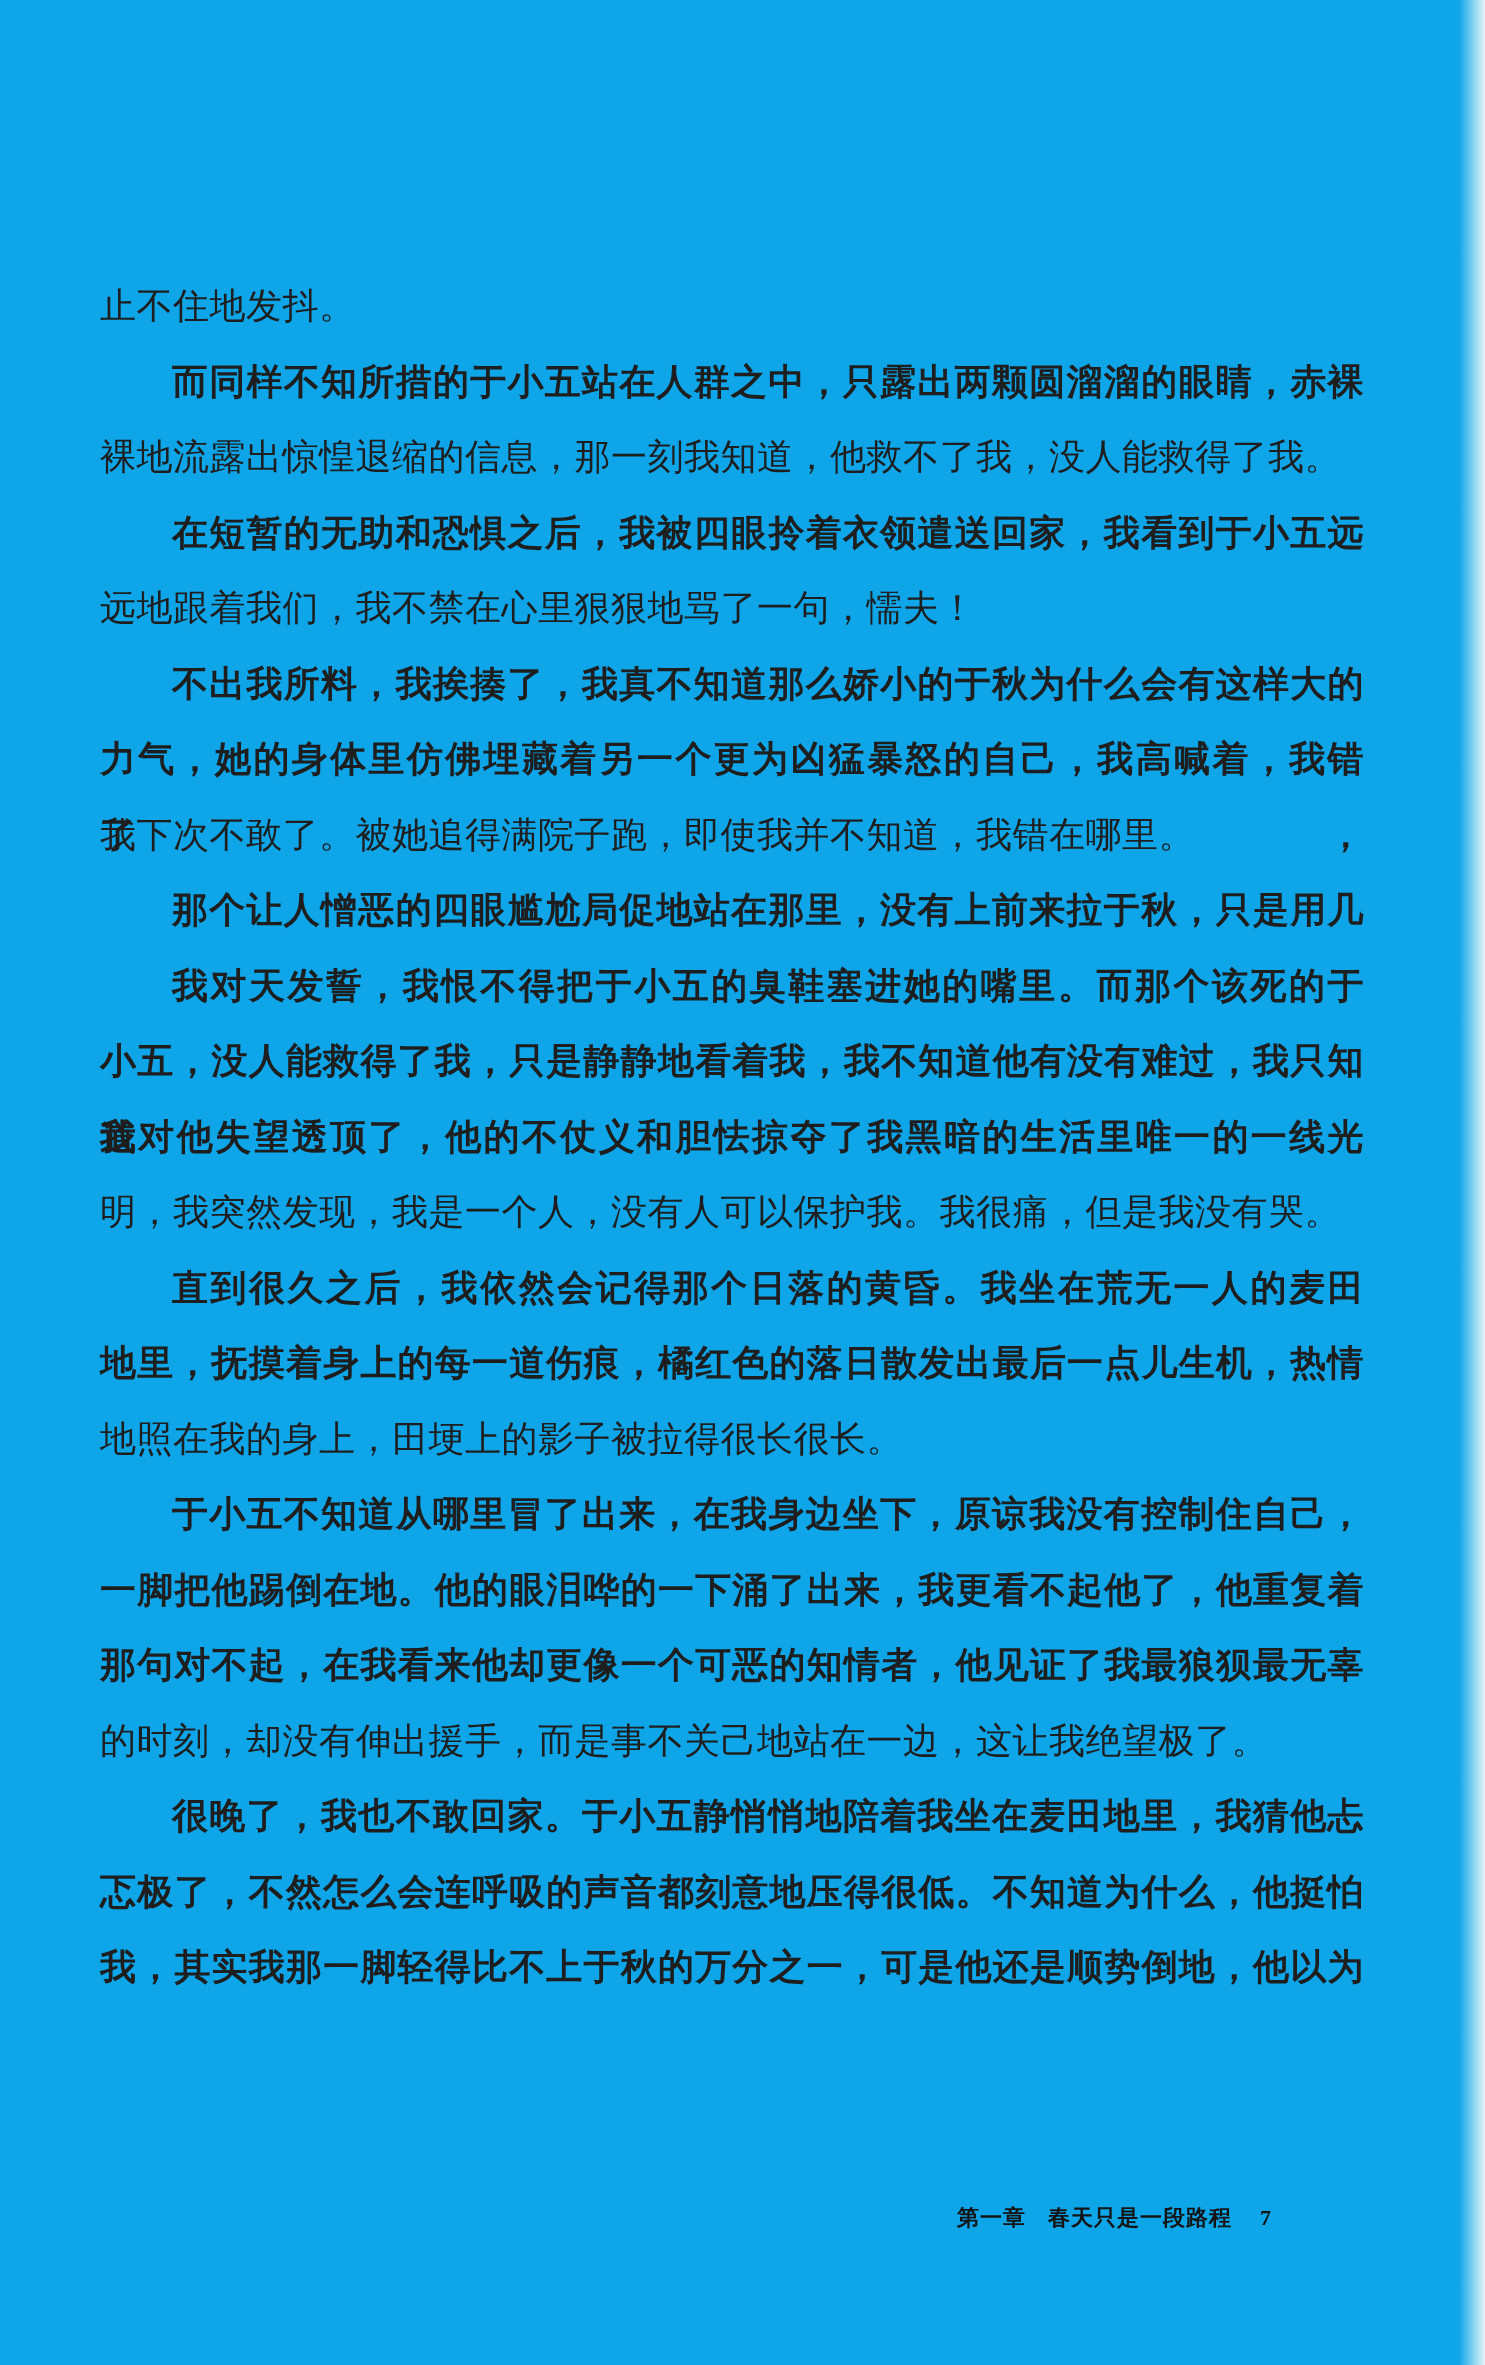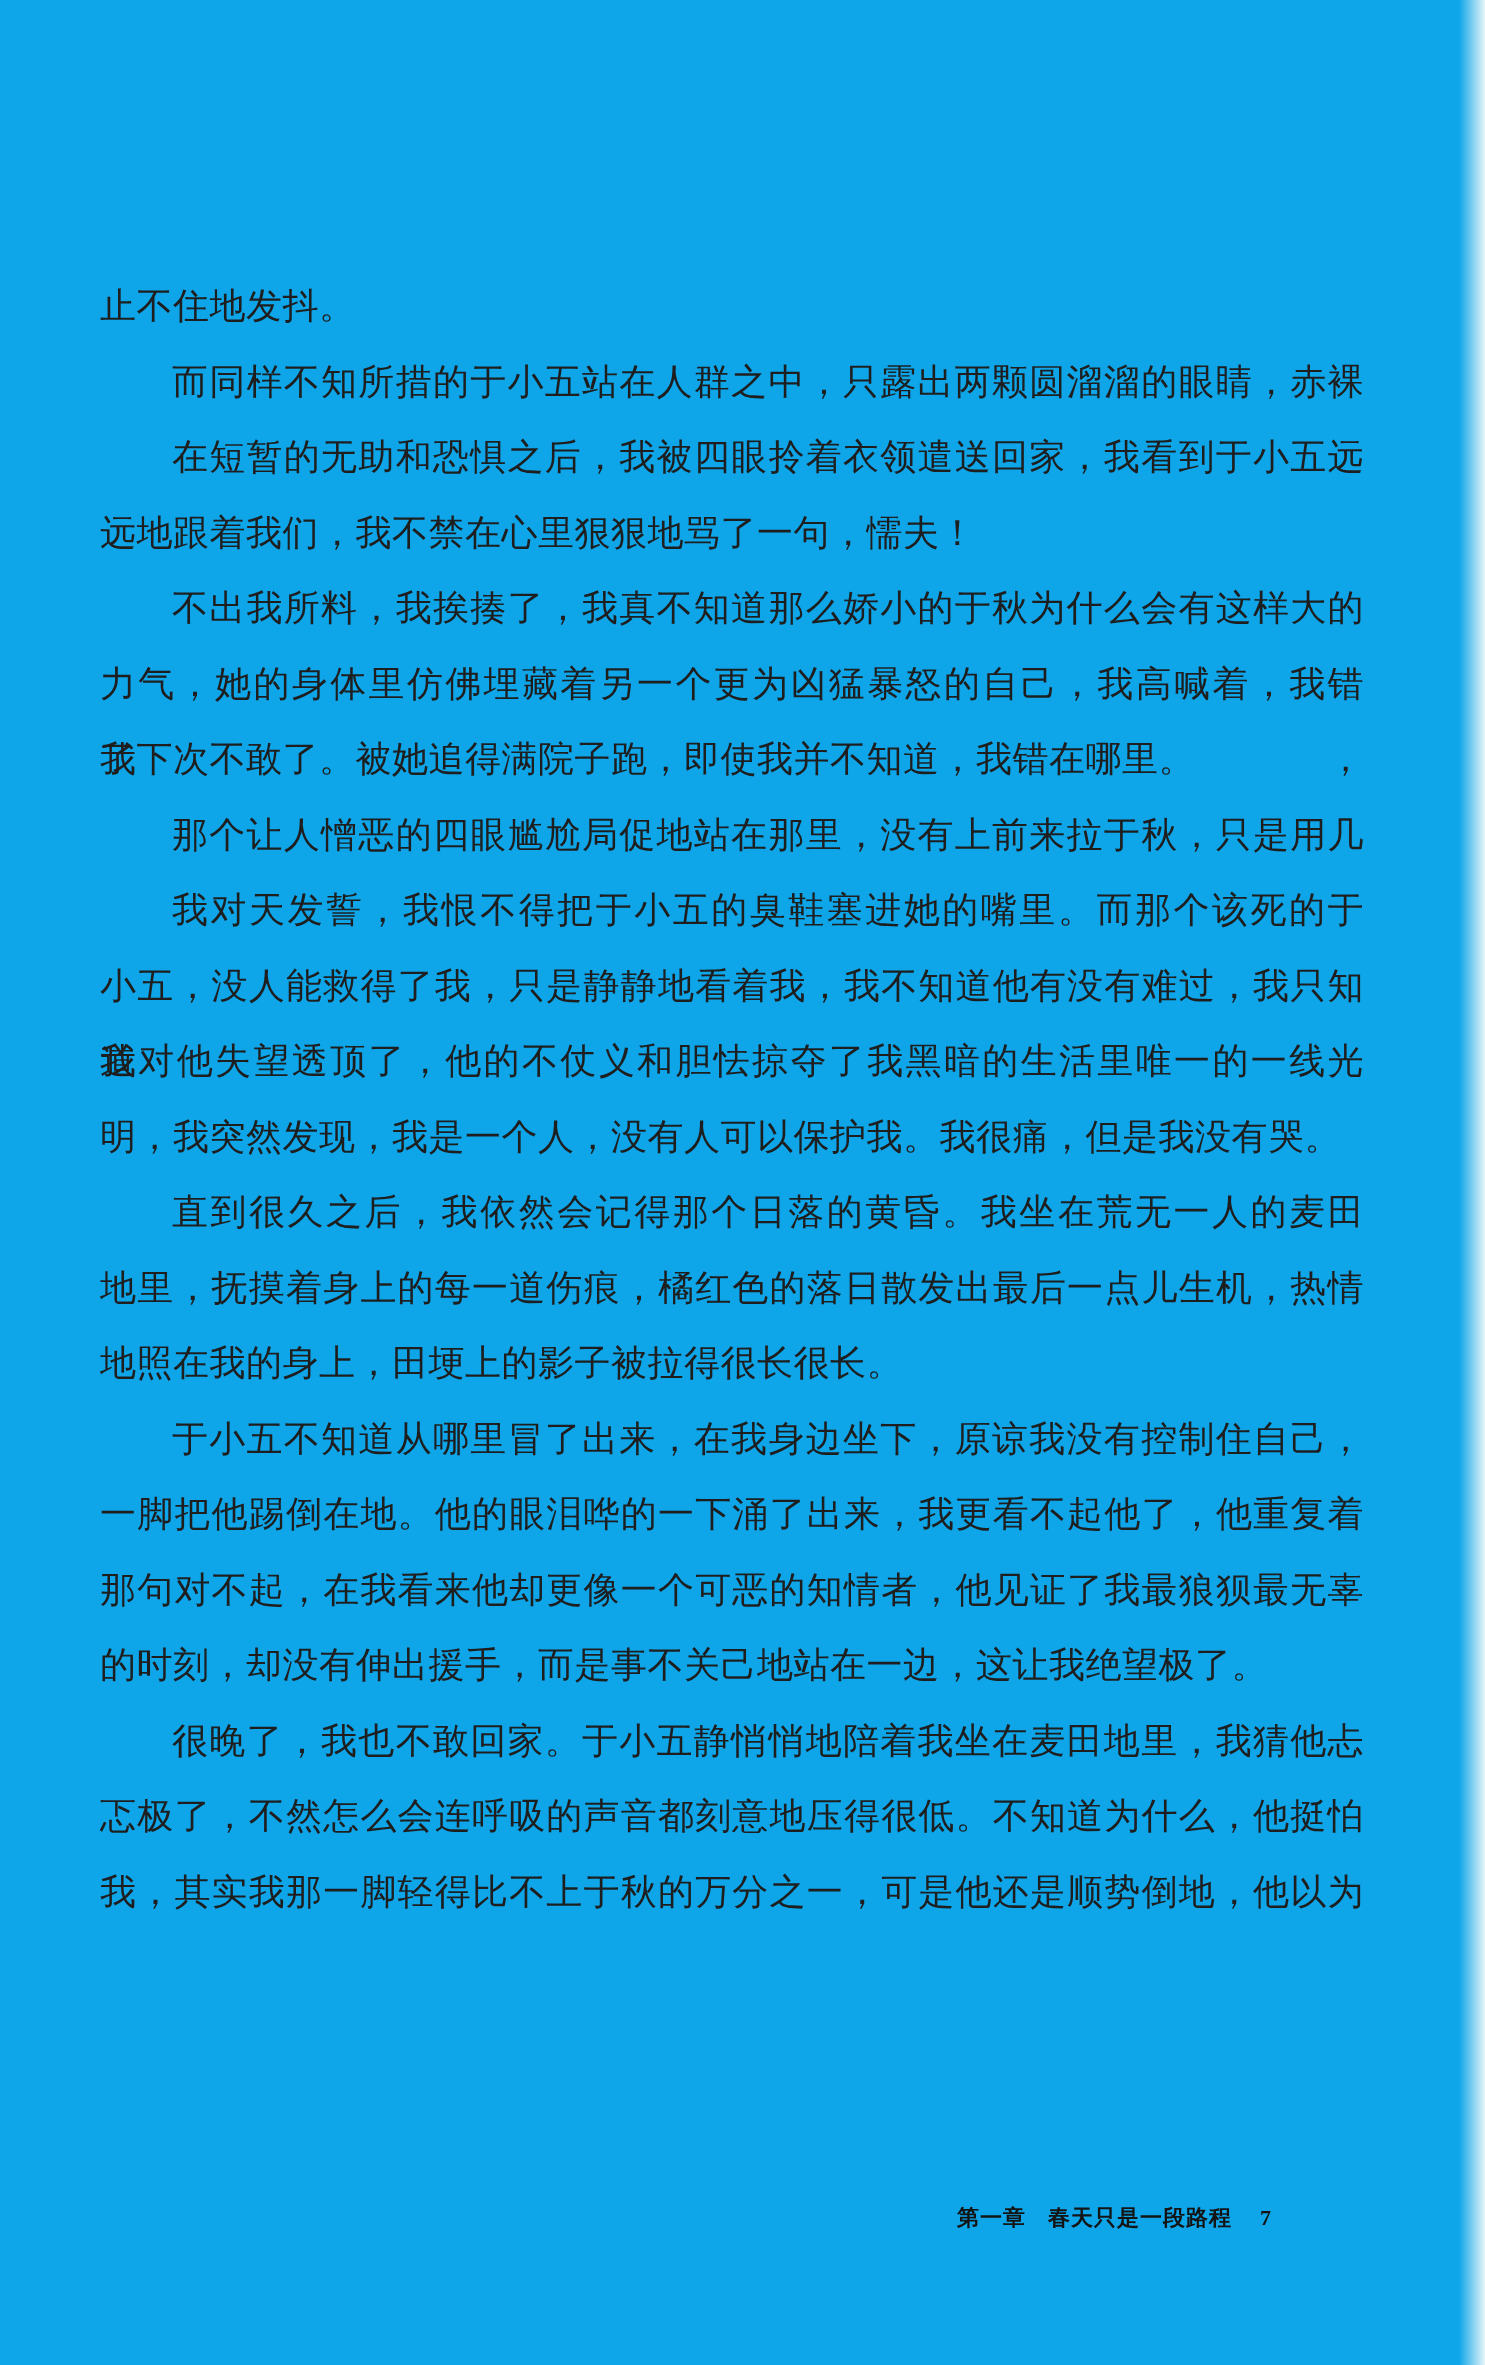--- a/index.html
+++ b/index.html
@@ -39,20 +39,21 @@
     font-size: 36px;
     letter-spacing: 0.5px;
     white-space: nowrap;
     text-align: left;
     color: #1e1e1e;
   }
   .line.fill {
     white-space: normal;
     text-align: justify;
     text-align-last: justify;
+    font-weight: bold;
   }
   .line.indent { text-indent: 72px; }
   .running-footer {
     position: absolute;
     top: 2198px;
     right: 214px;
     height: 40px;
     line-height: 40px;
     font-size: 22px;
     font-weight: bold;
@@ -68,20 +69,21 @@
 <body>
 
 <div class="page">
 
   <main class="text-block" id="text-block">
       <div class="para">
         <div class="line">止不住地发抖。</div>
       </div>
       <div class="para">
         <div class="line fill indent">而同样不知所措的于小五站在人群之中，只露出两颗圆溜溜的眼睛，赤裸</div>
+        <div class="line">裸地流露出惊惶退缩的信息，那一刻我知道，他救不了我，没人能救得了我。</div>
       </div>
       <div class="para">
         <div class="line fill indent">在短暂的无助和恐惧之后，我被四眼拎着衣领遣送回家，我看到于小五远</div>
         <div class="line">远地跟着我们，我不禁在心里狠狠地骂了一句，懦夫！</div>
       </div>
       <div class="para">
         <div class="line fill indent">不出我所料，我挨揍了，我真不知道那么娇小的于秋为什么会有这样大的</div>
         <div class="line fill">力气，她的身体里仿佛埋藏着另一个更为凶猛暴怒的自己，我高喊着，我错了，</div>
         <div class="line">我下次不敢了。被她追得满院子跑，即使我并不知道，我错在哪里。</div>
       </div>

